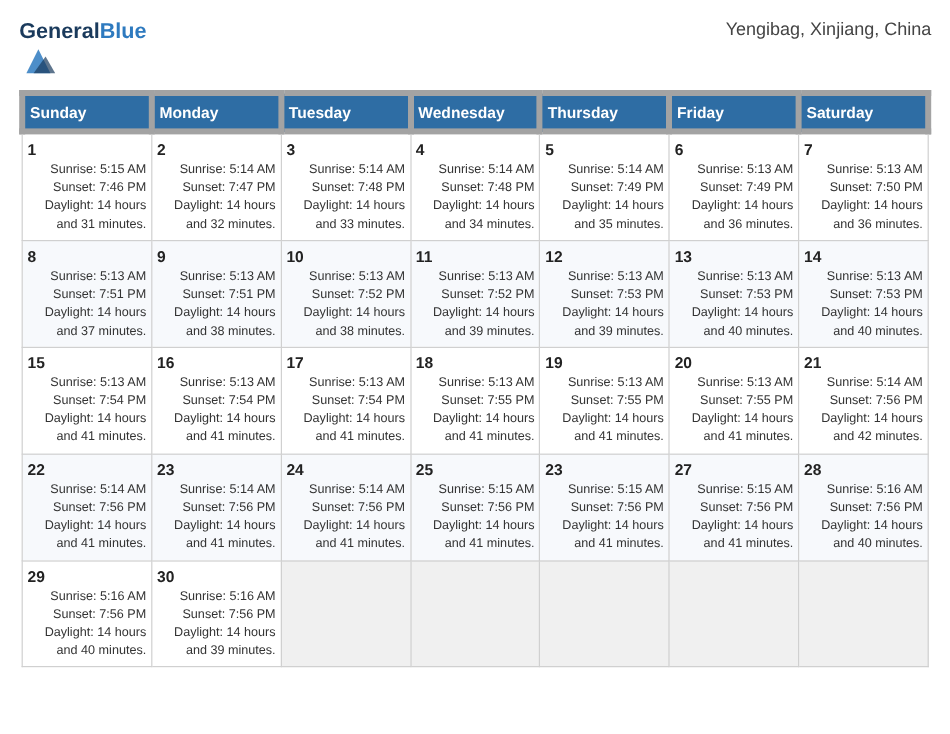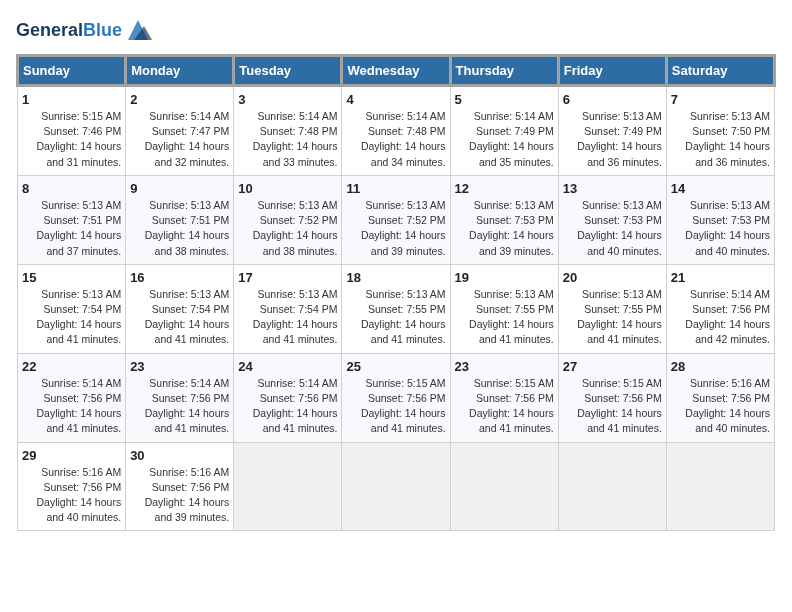--- a/index.html
+++ b/index.html
@@ -11,21 +11,21 @@
       padding: 16px;
     }
     .header-area {
       display: flex;
       justify-content: space-between;
       align-items: flex-start;
       margin-bottom: 10px;
     }
     .logo {
       display: flex;
-      align-items: center;
+      flex-direction: column;
     }
     .logo-text-general {
       font-size: 18px;
       font-weight: bold;
       color: #1a3a5c;
     }
     .logo-text-blue {
       font-size: 18px;
       font-weight: bold;
       color: #2e7abf;
@@ -52,21 +52,21 @@
       border-collapse: collapse;
       font-size: 11px;
     }
     thead tr th {
       background-color: #2e6da4;
       color: #fff;
       padding: 6px 4px;
       text-align: left;
       font-size: 13px;
       font-weight: bold;
-      border: 3px solid #a3a3a3;
+      border: 5px solid #a3a3a3;
     }
     tbody tr {
       border-bottom: 1px solid #ccc;
     }
     tbody tr td {
       vertical-align: top;
       padding: 5px 4px;
       border: 1px solid #d0d0d0;
       width: 14.28%;
       min-height: 70px;
@@ -99,20 +99,21 @@
   <div class="logo">
     <div>
       <span class="logo-text-general">General</span><span class="logo-text-blue">Blue</span>
     </div>
     <svg class="logo-icon" viewBox="0 0 28 28" xmlns="http://www.w3.org/2000/svg">
       <polygon points="4,24 14,4 24,24" fill="#2e7abf" opacity="0.85"></polygon>
       <polygon points="10,24 20,10 28,24" fill="#1a3a5c" opacity="0.7"></polygon>
     </svg>
   </div>
   <div class="title-area">
+    <div class="calendar-subtitle">Yengibag, Xinjiang, China</div>
   </div>
 </div>
 
 <table>
   <thead>
     <tr>
     <th>Sunday</th>
         <th>Monday</th>
         <th>Tuesday</th>
         <th>Wednesday</th>

